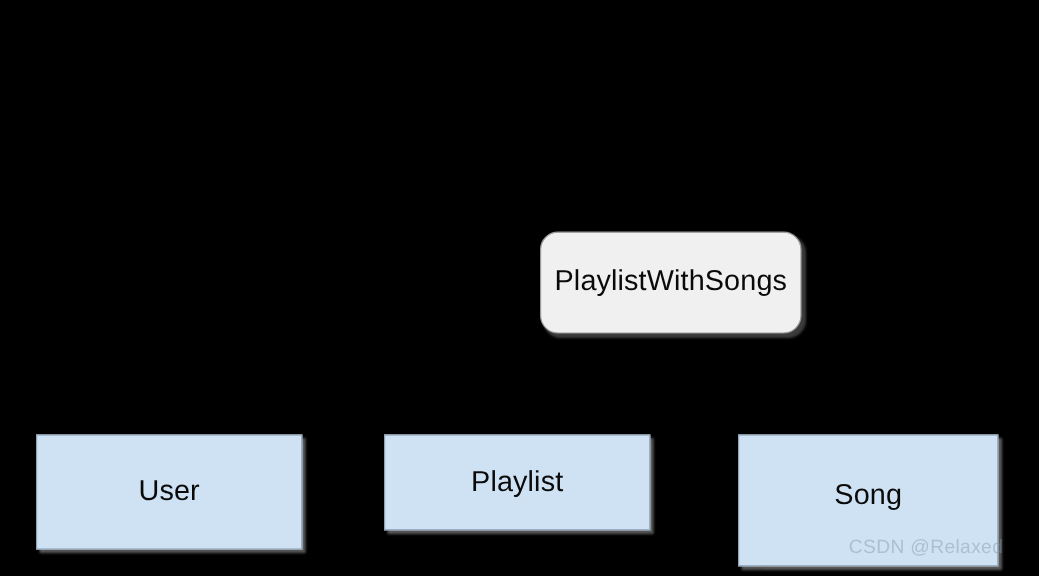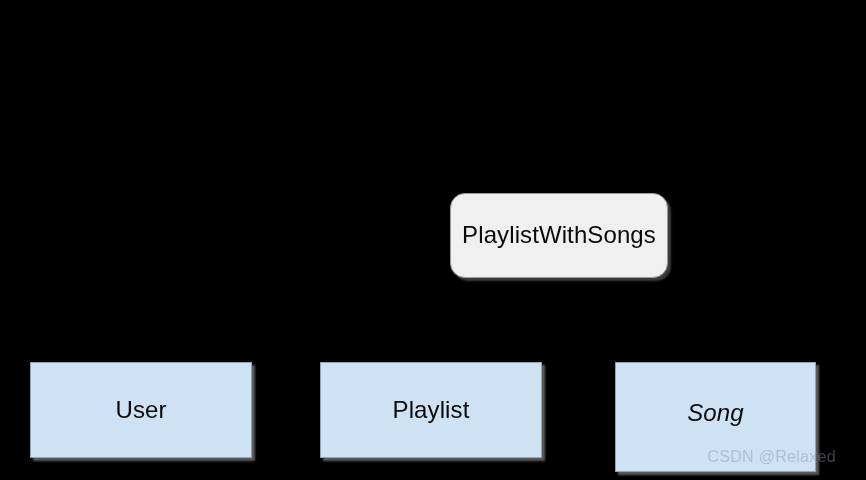--- a/index.html
+++ b/index.html
@@ -67,23 +67,23 @@
 
 
   <div class="node node-rounded" style="left:450px; top:193px; width:218px; height:85px;">
     <span class="node-label">PlaylistWithSongs</span>
   </div>
 
   <div class="node node-entity" style="left:30px; top:362px; width:222px; height:96px;">
     <span class="node-label">User</span>
   </div>
 
-  <div class="node node-entity" style="left:320px; top:362px; width:222px; height:96px;">
+  <div class="node node-entity" style="left:320px; top:362px; width:222px; height:80px;">
     <span class="node-label">Playlist</span>
   </div>
 
-  <div class="node node-entity" style="left:615px; top:362px; width:201px; height:110px;font-style:italic;">
+  <div class="node node-entity" style="left:615px; top:362px; width:217px; height:110px;">
     <span class="node-label" style="margin-top:-8px;">Song</span>
   </div>
 
   <div id="watermark">CSDN @Relaxed</div>
 
 </div>
 
 </body></html>

